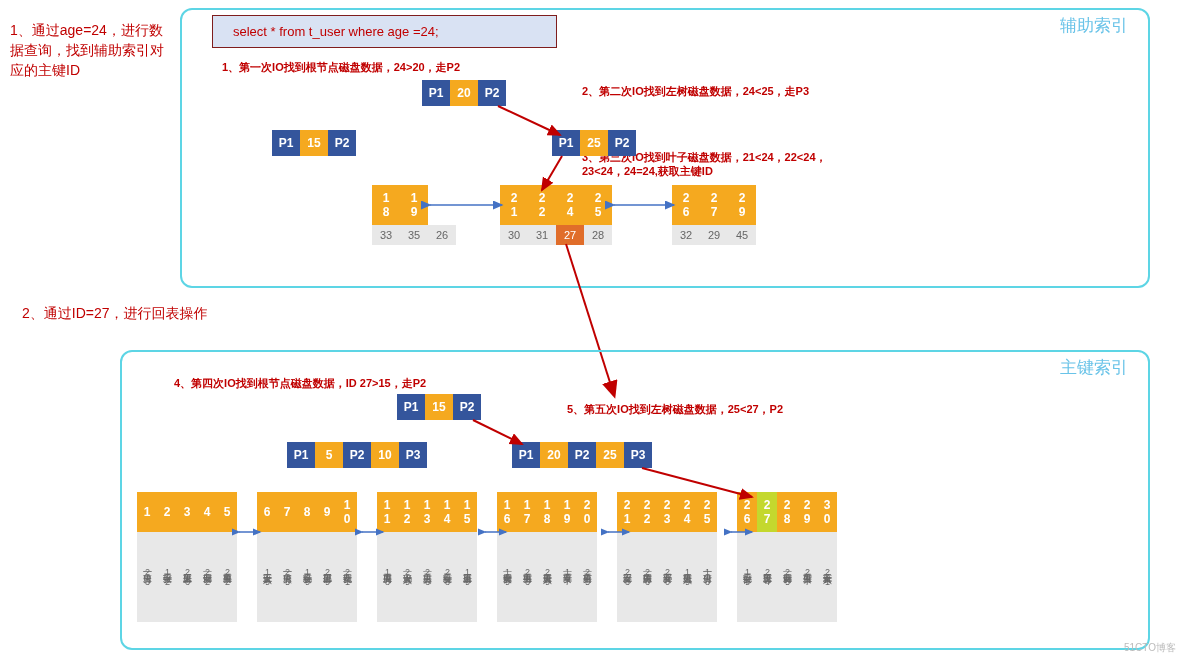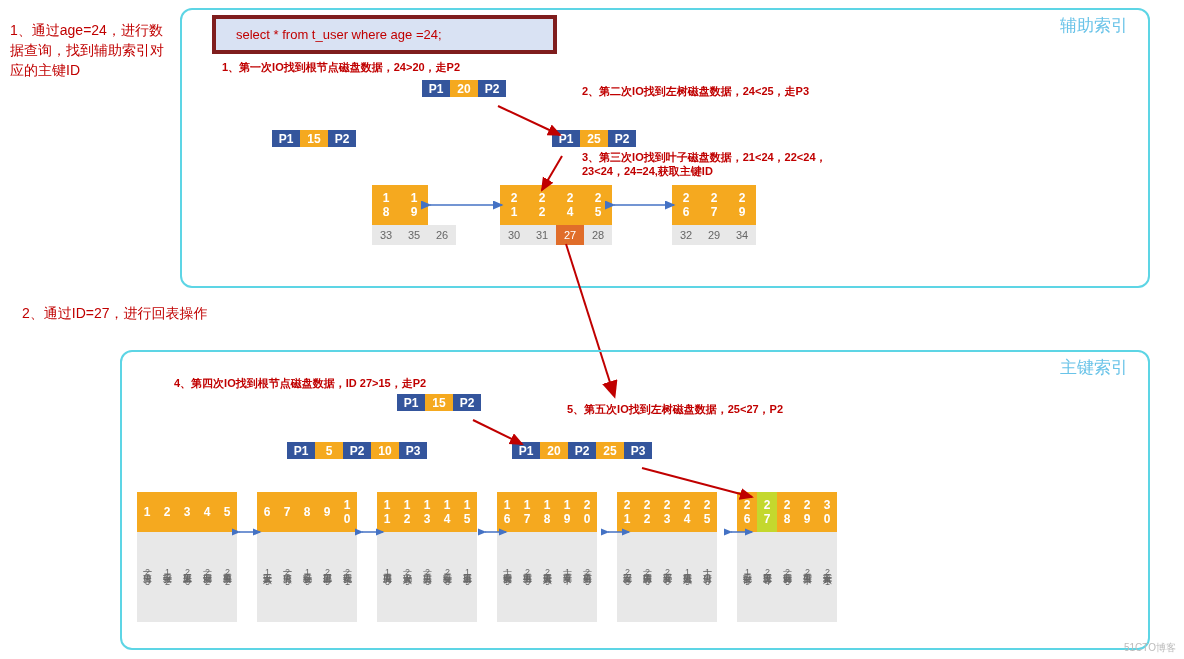--- a/index.html
+++ b/index.html
@@ -3,23 +3,23 @@
 <meta charset="utf-8">
 <style>
 *{margin:0;padding:0;box-sizing:border-box;font-family:"Microsoft YaHei",Arial,sans-serif}
 body{background:#fff;width:1184px;height:659px;position:relative;font-size:12px}
 .panel{position:absolute;border:2px solid #5dd5e5;border-radius:12px;padding:10px}
 .panel-top{left:180px;top:8px;width:970px;height:280px}
 .panel-bot{left:120px;top:350px;width:1030px;height:300px}
 .panel-title{position:absolute;top:4px;right:20px;color:#69c3e8;font-size:17px;font-weight:400}
 .step-text{position:absolute;color:#c00000;font-weight:normal;font-size:14px;line-height:20px}
 .note{position:absolute;color:#c00000;font-size:11px;font-weight:bold}
-.sql-box{position:absolute;border:4px solid #7f1d1d;background:#d9e2f3;color:#c00000;padding:8px 20px;font-size:13px}
+.sql-box{position:absolute;border:1px solid #7f1d1d;background:#d9e2f3;color:#c00000;padding:8px 20px;font-size:13px}
 .node{position:absolute;display:flex}
-.cell{width:28px;height:17px;display:flex;align-items:center;justify-content:center;font-size:12px;color:#fff;font-weight:bold}
+.cell{width:28px;height:26px;display:flex;align-items:center;justify-content:center;font-size:12px;color:#fff;font-weight:bold}
 .cell.p{background:#34559c}
 .cell.k{background:#f5a91f}
 .cell.k2{background:#f5a91f;flex-direction:column;height:40px;line-height:14px}
 .cell.k2 span{display:block}
 .gcell{width:28px;height:20px;background:#e8e8e8;color:#666;display:flex;align-items:center;justify-content:center;font-size:11px}
 .gcell.hi{background:#e06d2a;color:#fff}
 .gcol{display:flex;flex-direction:row}
 .grow{display:flex}
 .leaf-group{position:absolute;display:flex;gap:0}
 .leaf-col{display:flex;flex-direction:column;width:20px}
@@ -121,21 +121,21 @@
           <span>7</span>
         </div>
         <div class="cell k2">
           <span>2</span>
           <span>9</span>
         </div>
       </div>
       <div class="grow">
         <div class="gcell">32</div>
         <div class="gcell">29</div>
-        <div class="gcell">34</div>
+        <div class="gcell">45</div>
       </div>
     </div>
 
 <svg class="arrow" style="left:0;top:0;width:970px;height:280px">
 <defs>
         <marker id="ah-r" markerWidth="8" markerHeight="8" refX="6" refY="3" orient="auto">
           <path d="M0,0 L7,3 L0,6 Z" fill="#c00000"></path>
         </marker>
 <marker id="ah-b" markerWidth="8" markerHeight="8" refX="6" refY="3" orient="auto">
           <path d="M0,0 L7,3 L0,6 Z" fill="#4472c4"></path>

